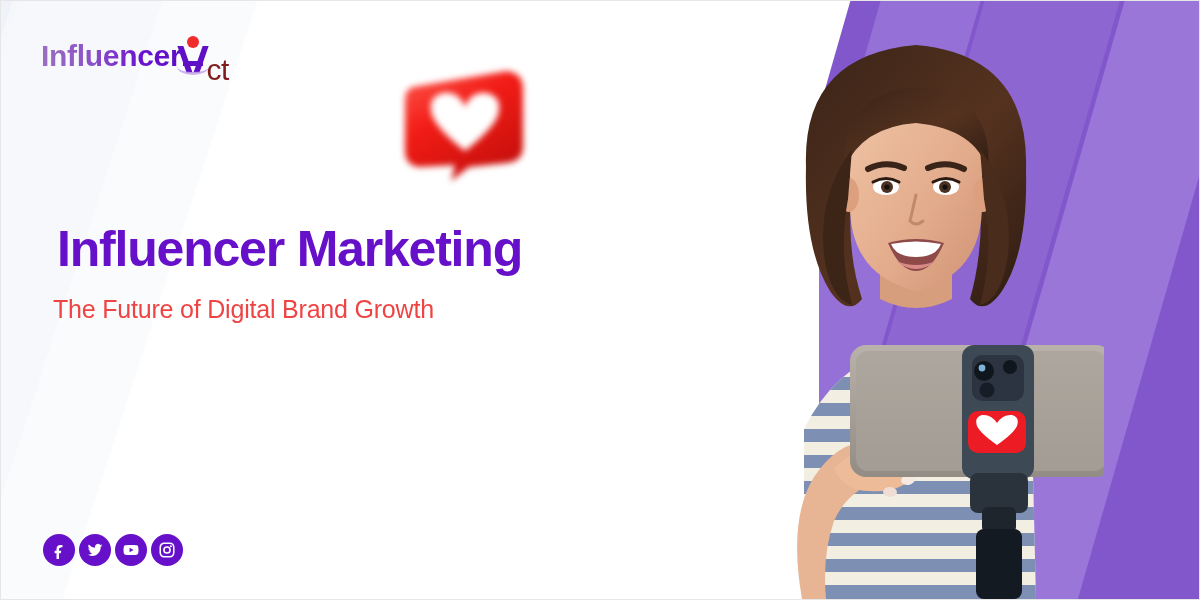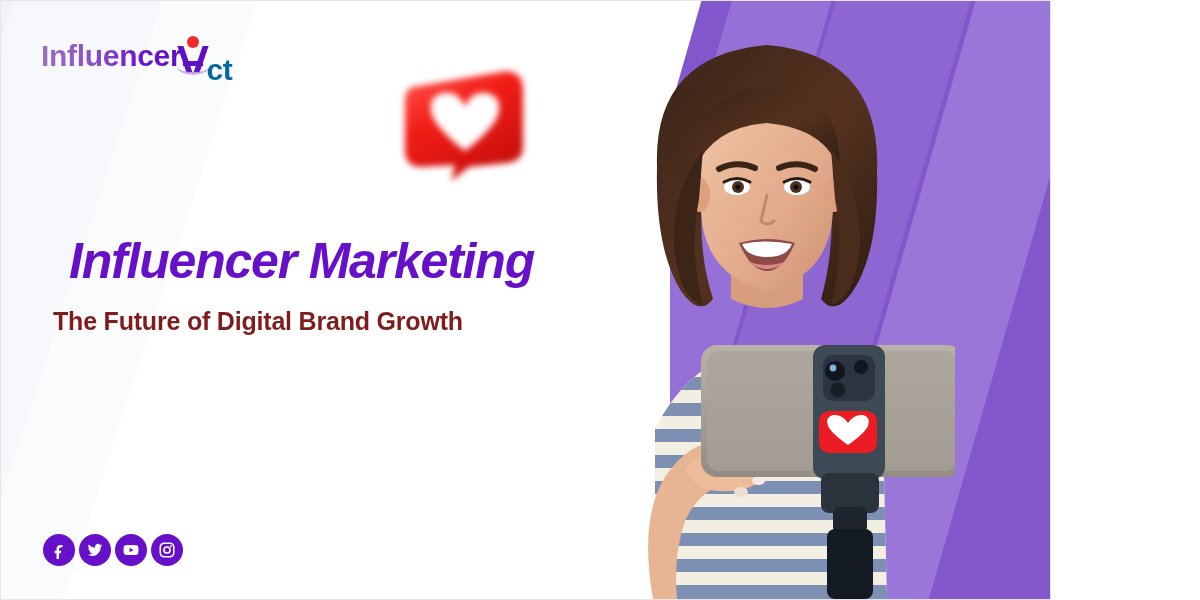--- a/index.html
+++ b/index.html
@@ -6,21 +6,21 @@
     margin: 0;
     padding: 0;
     background: #ffffff;
   }
   body {
     font-family: "Liberation Sans", sans-serif;
   }
 
   .banner {
     position: relative;
-    width: 1051px;
+    width: 1200px;
     height: 600px;
     overflow: hidden;
     background: #ffffff;
     box-sizing: border-box;
     border: 1px solid #e6e6e6;
   }
 
   
   .bg-left {
     position: absolute;
@@ -146,22 +146,22 @@
     left: -1px;
     bottom: 1px;
     width: 32px;
     height: 14px;
     border-bottom: 3px solid #c7a8e8;
     border-radius: 0 0 50% 50%;
     opacity: .85;
   }
   .logo-text-tail {
     font-size: 30px;
-    font-weight: 700;
-    color: #0369a1;
+    font-weight: 400;
+    color: #7f1d1d;
     line-height: 1;
     letter-spacing: -0.3px;
     margin-top: 27px;
   }
 
   
   .heart-bubble {
     position: absolute;
     left: 398px;
     top: 62px;
@@ -171,33 +171,32 @@
   }
 
   
   .headline {
     position: absolute;
     left: 52px;
     top: 216px;
     width: 620px;
   }
   .headline h1 {
-    margin: 16px;
+    margin: 4px;
     font-size: 50px;
     line-height: 1.12;
     font-weight: 700;
     color: #6610c9;
     letter-spacing: -1.2px;
-    font-style: italic;
   }
   .subhead {
     margin: 18px 0 0 0;
     font-size: 25px;
-    font-weight: 700;
-    color: #7f1d1d;
+    font-weight: 400;
+    color: #ef4444;
     letter-spacing: -0.2px;
   }
 
   
   .socials {
     position: absolute;
     left: 42px;
     top: 533px;
     display: flex;
     gap: 4px;

